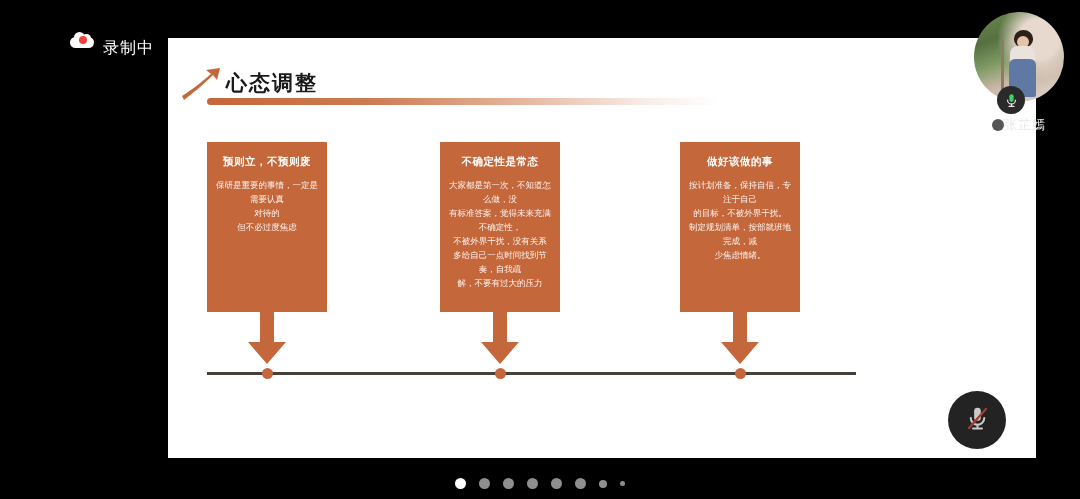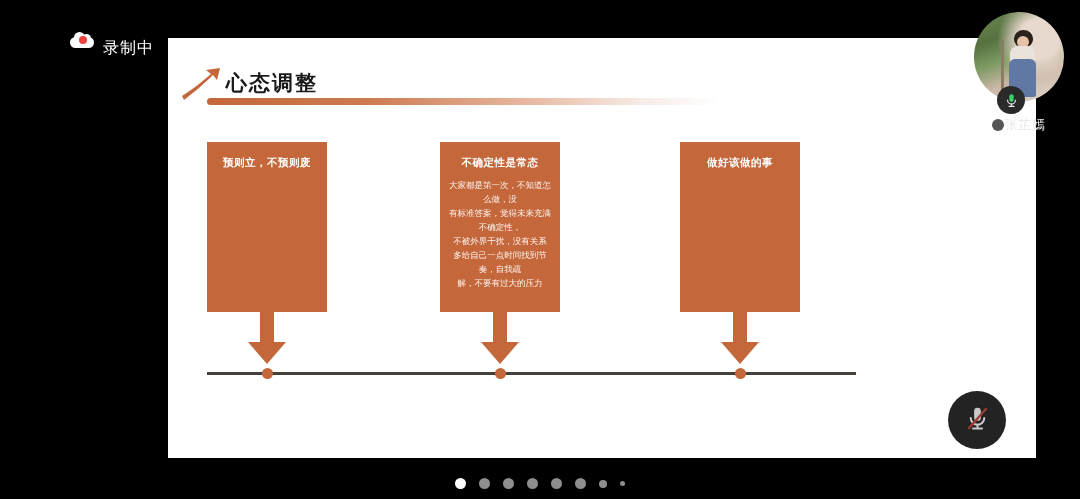--- a/index.html
+++ b/index.html
@@ -59,21 +59,21 @@
   .card {
     position:absolute; top:0; width:120px; height:170px;
     background:#c4673b; color:#fff;
     padding:14px 8px 0 8px; text-align:center;
   }
   .card:nth-child(1) { left:39px; }
   .card:nth-child(2) { left:272px; }
   .card:nth-child(3) { left:512px; }
   .card-title {
     font-size:10.5px; font-weight:bold; letter-spacing:.5px;
-    margin-bottom:9px; line-height:1.2;
+    margin-bottom:9px; line-height:1.2;font-family:Liberation Serif, serif;
   }
   .card-body {
     font-family:"DejaVu Serif", serif;
     font-size:8.5px; line-height:1.65; color:#fdf3ef;
   }
   .card-body p { margin:0; }
 
   
   .connectors { position:absolute; left:0; top:274px; width:727px; height:70px; }
   .down-arrow { position:absolute; top:0; width:50px; height:56px; }
@@ -172,33 +172,44 @@
           <path d="M4 36 C12 30 24 20 33 11 L37 16 L40 4 L26 6 L31 10 C22 18 10 27 2 32 Z" fill="#c4673b"></path>
         </svg>
       </span>
       <span class="slide-title">心态调整</span>
     </div>
     <div class="title-underline"></div>
 
     <div class="cards">
       <div class="card">
         <div class="card-title">预则立，不预则废</div>
+        <div class="card-body">
+          <p>保研是重要的事情，一定是需要认真</p>
+          <p>对待的</p>
+          <p>但不必过度焦虑</p>
+        </div>
       </div>
       <div class="card">
         <div class="card-title">不确定性是常态</div>
         <div class="card-body">
           <p>大家都是第一次，不知道怎么做，没</p>
           <p>有标准答案，觉得未来充满不确定性，</p>
           <p>不被外界干扰，没有关系</p>
           <p>多给自己一点时间找到节奏，自我疏</p>
           <p>解，不要有过大的压力</p>
         </div>
       </div>
       <div class="card">
         <div class="card-title">做好该做的事</div>
+        <div class="card-body">
+          <p>按计划准备，保持自信，专注于自己</p>
+          <p>的目标，不被外界干扰。</p>
+          <p>制定规划清单，按部就班地完成，减</p>
+          <p>少焦虑情绪。</p>
+        </div>
       </div>
     </div>
 
     <div class="connectors">
       <span class="down-arrow">
         <svg viewBox="0 0 50 56" width="50" height="56">
           <path d="M18 0 L32 0 L32 30 L44 30 L25 52 L6 30 L18 30 Z" fill="#c4673b"></path>
         </svg>
       </span>
       <span class="down-arrow">

